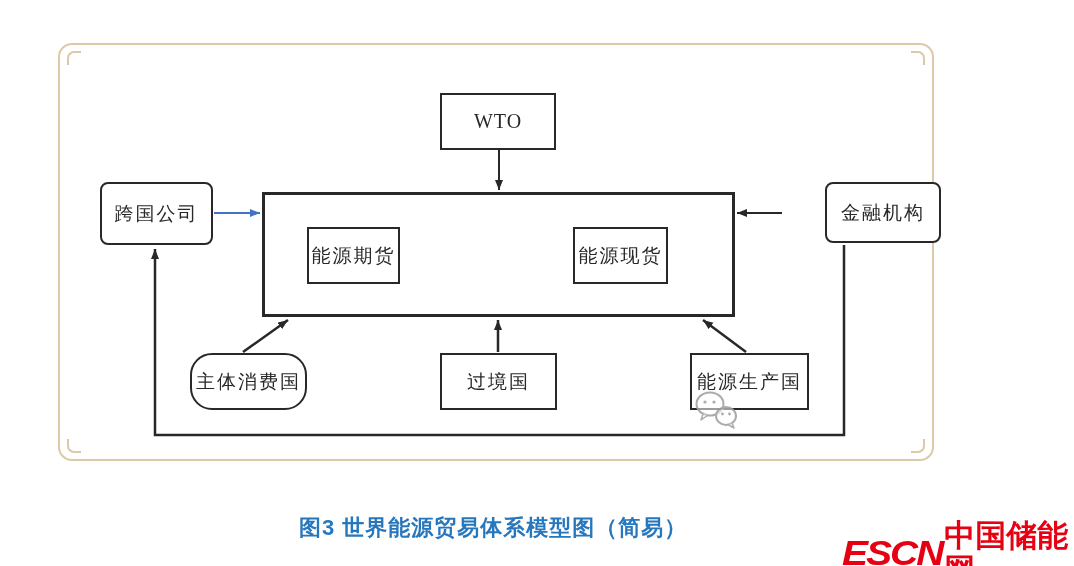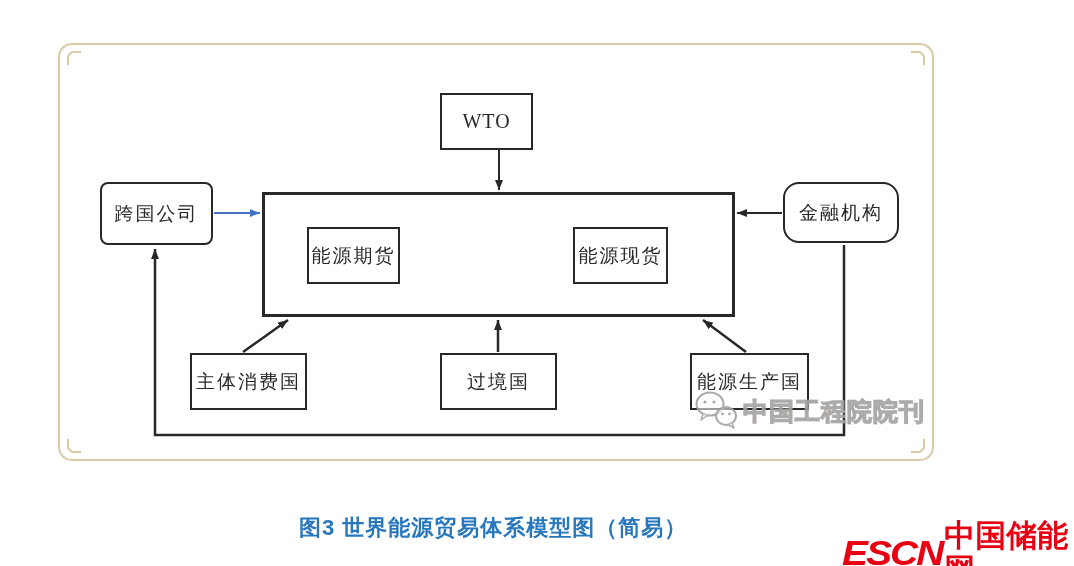--- a/index.html
+++ b/index.html
@@ -13,27 +13,27 @@
   .cb-tl { left:7px;  top:6px;    border-left-width:2px; border-top-width:2px;    border-top-left-radius:7px; }
   .cb-tr { right:7px; top:6px;    border-right-width:2px; border-top-width:2px;   border-top-right-radius:7px; }
   .cb-bl { left:7px;  bottom:6px; border-left-width:2px; border-bottom-width:2px; border-bottom-left-radius:7px; }
   .cb-br { right:7px; bottom:6px; border-right-width:2px; border-bottom-width:2px;border-bottom-right-radius:7px; }
 
   
   .node { position:absolute; display:flex; align-items:center; justify-content:center;
           background:#fff; border:2px solid #29272a; color:#29272a;
           font-family:"Liberation Serif","DejaVu Serif",serif; font-size:19px;
           letter-spacing:2px; white-space:nowrap; z-index:2; }
-  .n-wto        { left:440px; top:93px;  width:93px; height:57px; font-size:20px; letter-spacing:1px; }
+  .n-wto        { left:440px; top:93px;  width:116px; height:57px; font-size:20px; letter-spacing:1px; }
   .n-multi      { left:100px; top:182px; width:113px; height:63px; border-radius:8px; border-width:2.5px; }
-  .n-fin        { left:783px; top:182px; width:116px; height:61px; border-radius:16px; border-width:2.5px; }
+  .n-fin        { left:825px; top:182px; width:116px; height:61px; border-radius:8px; border-width:2.5px; }
   .n-central    { left:262px; top:192px; width:473px; height:125px; border-width:3px; z-index:1; }
   .n-futures    { left:307px; top:227px; width:93px; height:57px; }
   .n-spot       { left:573px; top:227px; width:95px; height:57px; }
-  .n-consumer   { left:190px; top:353px; width:117px; height:57px; }
+  .n-consumer   { left:190px; top:353px; width:117px; height:57px;border-radius:22px; }
   .n-transit    { left:440px; top:353px; width:117px; height:57px; }
   .n-producer   { left:690px; top:353px; width:119px; height:57px; }
 
   .connectors { position:absolute; left:0; top:0; width:1074px; height:566px; z-index:3; pointer-events:none; }
 
   
   .watermark { position:absolute; left:694px; top:390px; z-index:4; display:flex; align-items:center;
                gap:3px; opacity:0.9; }
   .wm-text { font-size:25px; font-weight:700; letter-spacing:1px; color:#ffffff;
              -webkit-text-stroke:1.2px #a5a2a0; text-shadow:0 0 1px #c9c6c4; }
@@ -91,21 +91,20 @@
   <svg width="46" height="42" viewBox="0 0 46 42">
     <ellipse cx="16" cy="14" rx="13.5" ry="11.5" fill="#ffffff" fill-opacity="0.6" stroke="#a5a2a0" stroke-width="2"></ellipse>
     <path d="M9,24 L7,30 L14,25" fill="#ffffff" fill-opacity="0.6" stroke="#a5a2a0" stroke-width="1.5" stroke-linejoin="round"></path>
     <circle cx="11" cy="12" r="1.6" fill="#a5a2a0"></circle>
     <circle cx="20" cy="12" r="1.6" fill="#a5a2a0"></circle>
     <ellipse cx="32" cy="26" rx="10" ry="9" fill="#ffffff" fill-opacity="0.6" stroke="#a5a2a0" stroke-width="2"></ellipse>
     <path d="M38,33 L40,38 L34,34.5" fill="#ffffff" fill-opacity="0.6" stroke="#a5a2a0" stroke-width="1.5" stroke-linejoin="round"></path>
     <circle cx="28.5" cy="24" r="1.4" fill="#a5a2a0"></circle>
     <circle cx="35.5" cy="24" r="1.4" fill="#a5a2a0"></circle>
   </svg>
-  <span class="wm-text">中国工程院院刊</span>
 </div>
 
 <div class="caption">图3 世界能源贸易体系模型图（简易）</div>
 
 <div class="brand">
   <span class="brand-escn">ESCN</span>
   <span class="brand-site">中国储能网</span>
 </div>
 
 </body></html>

